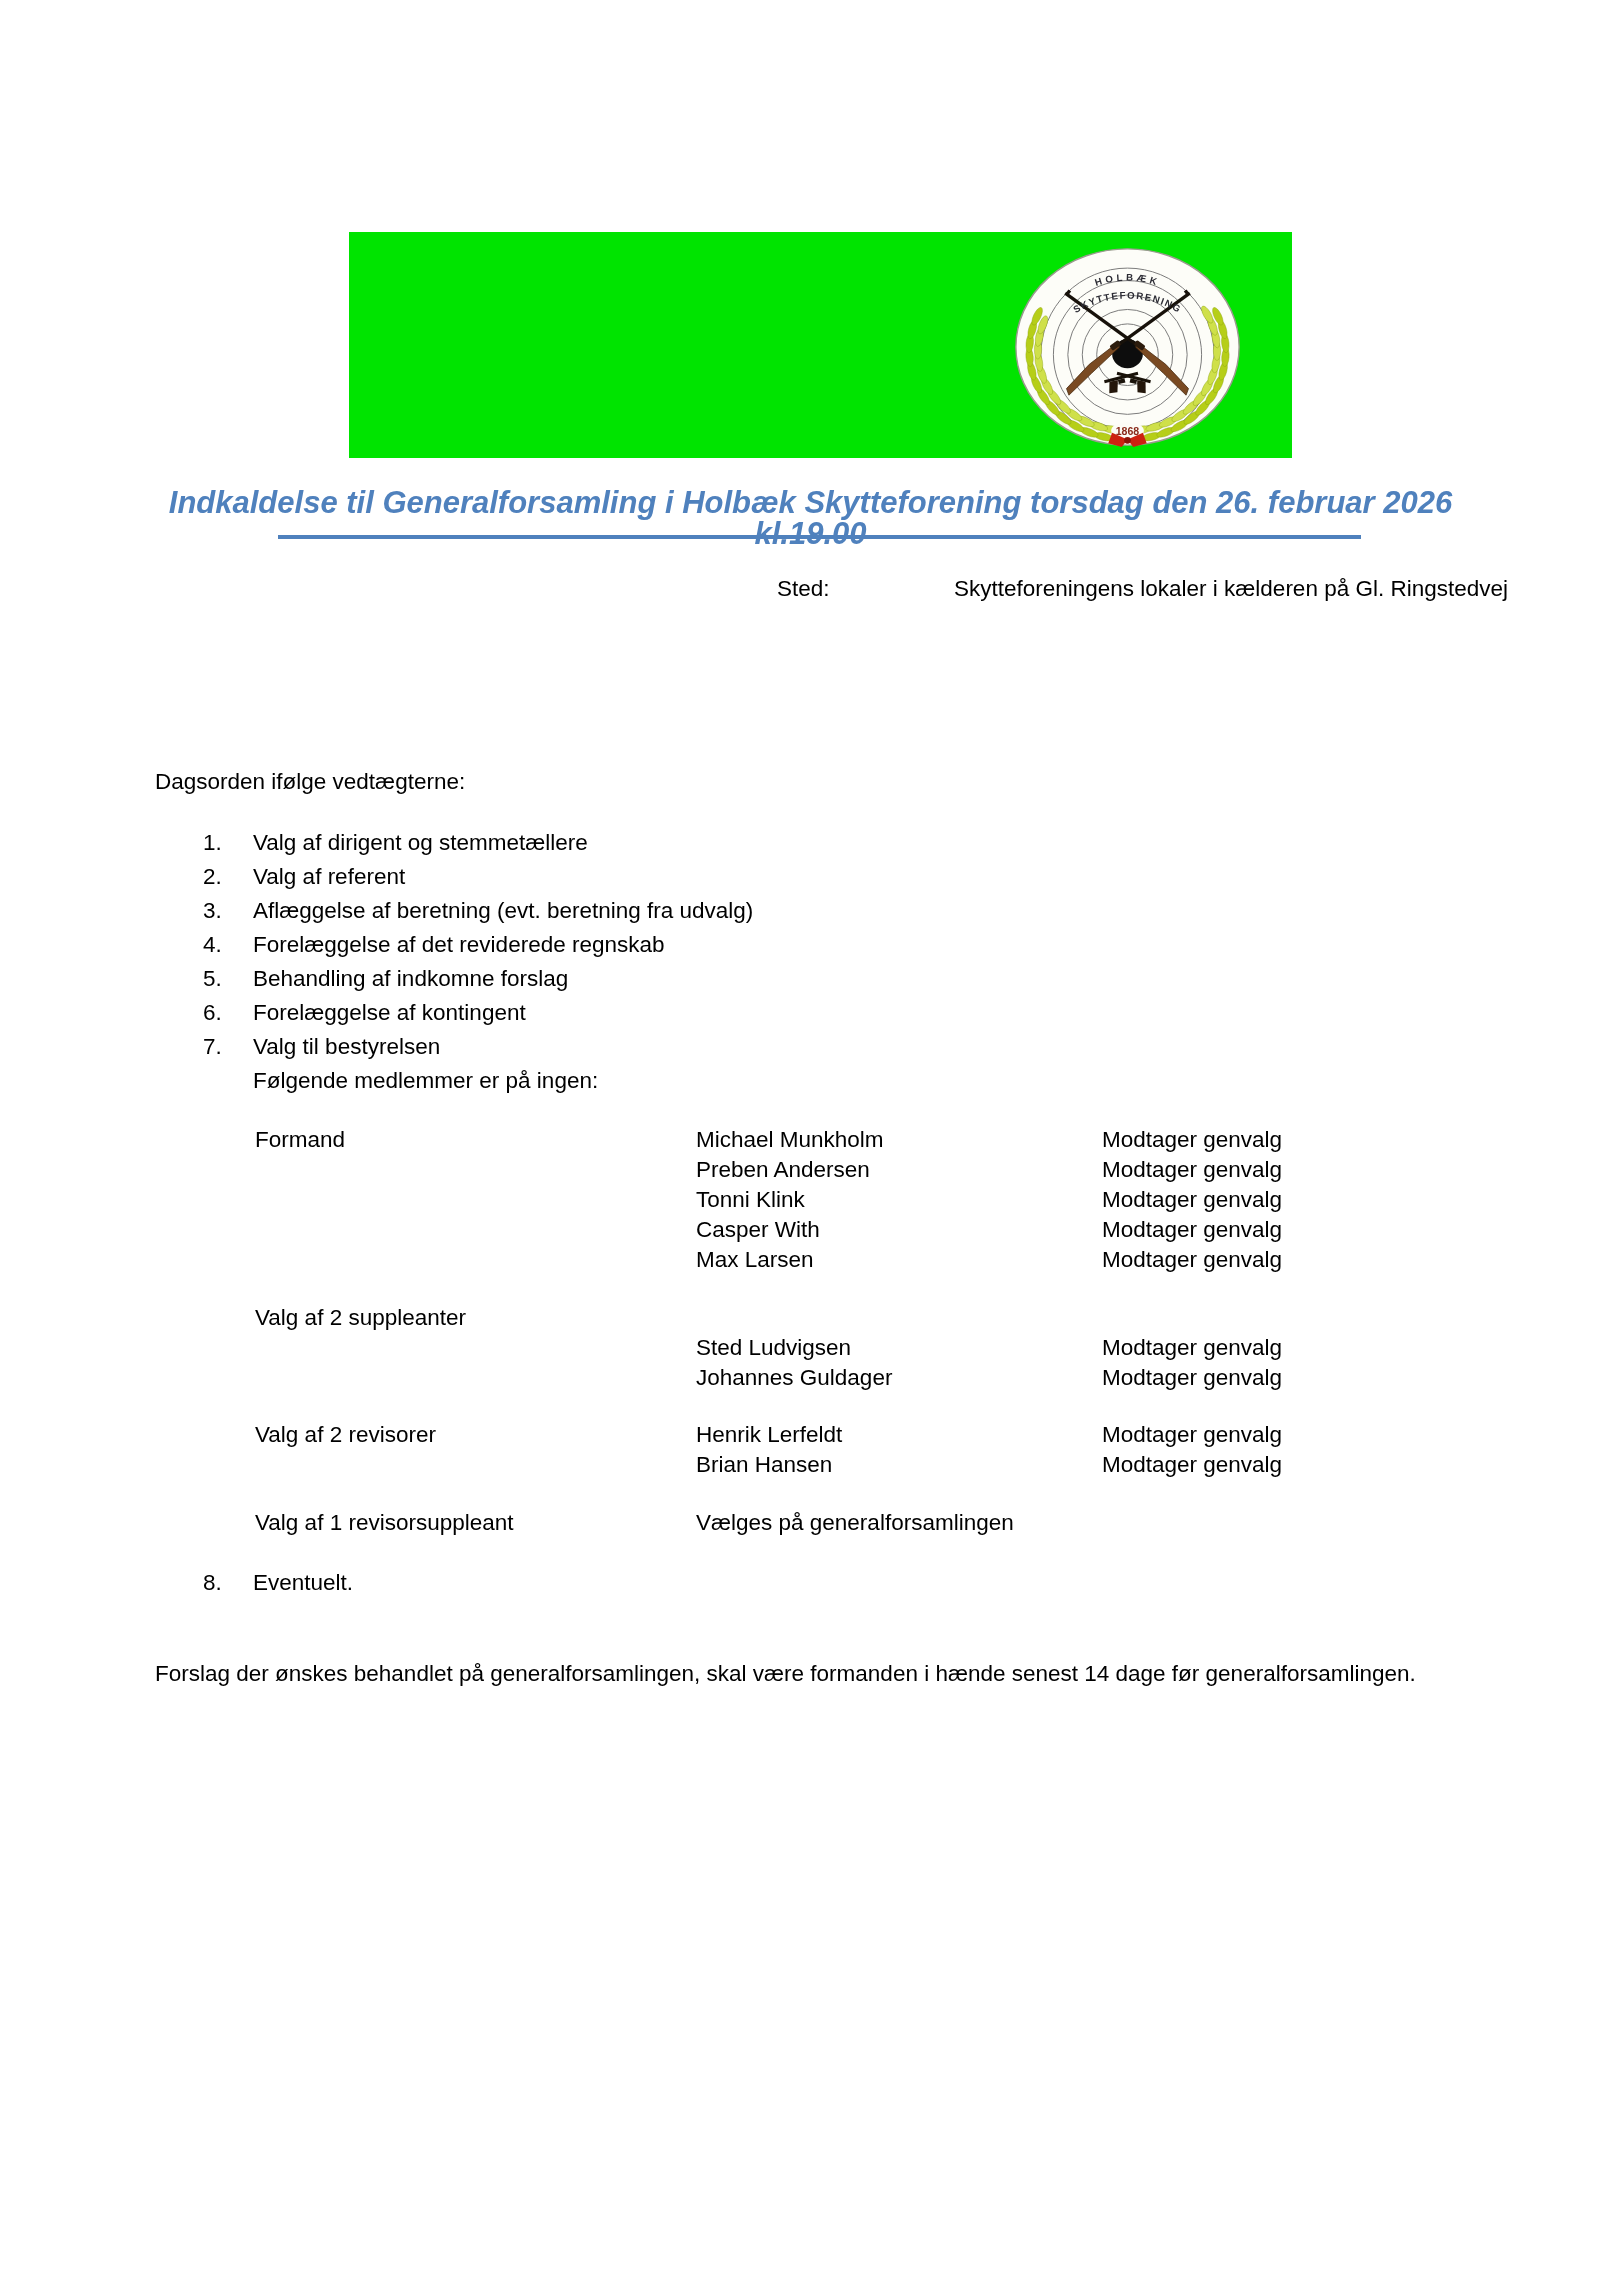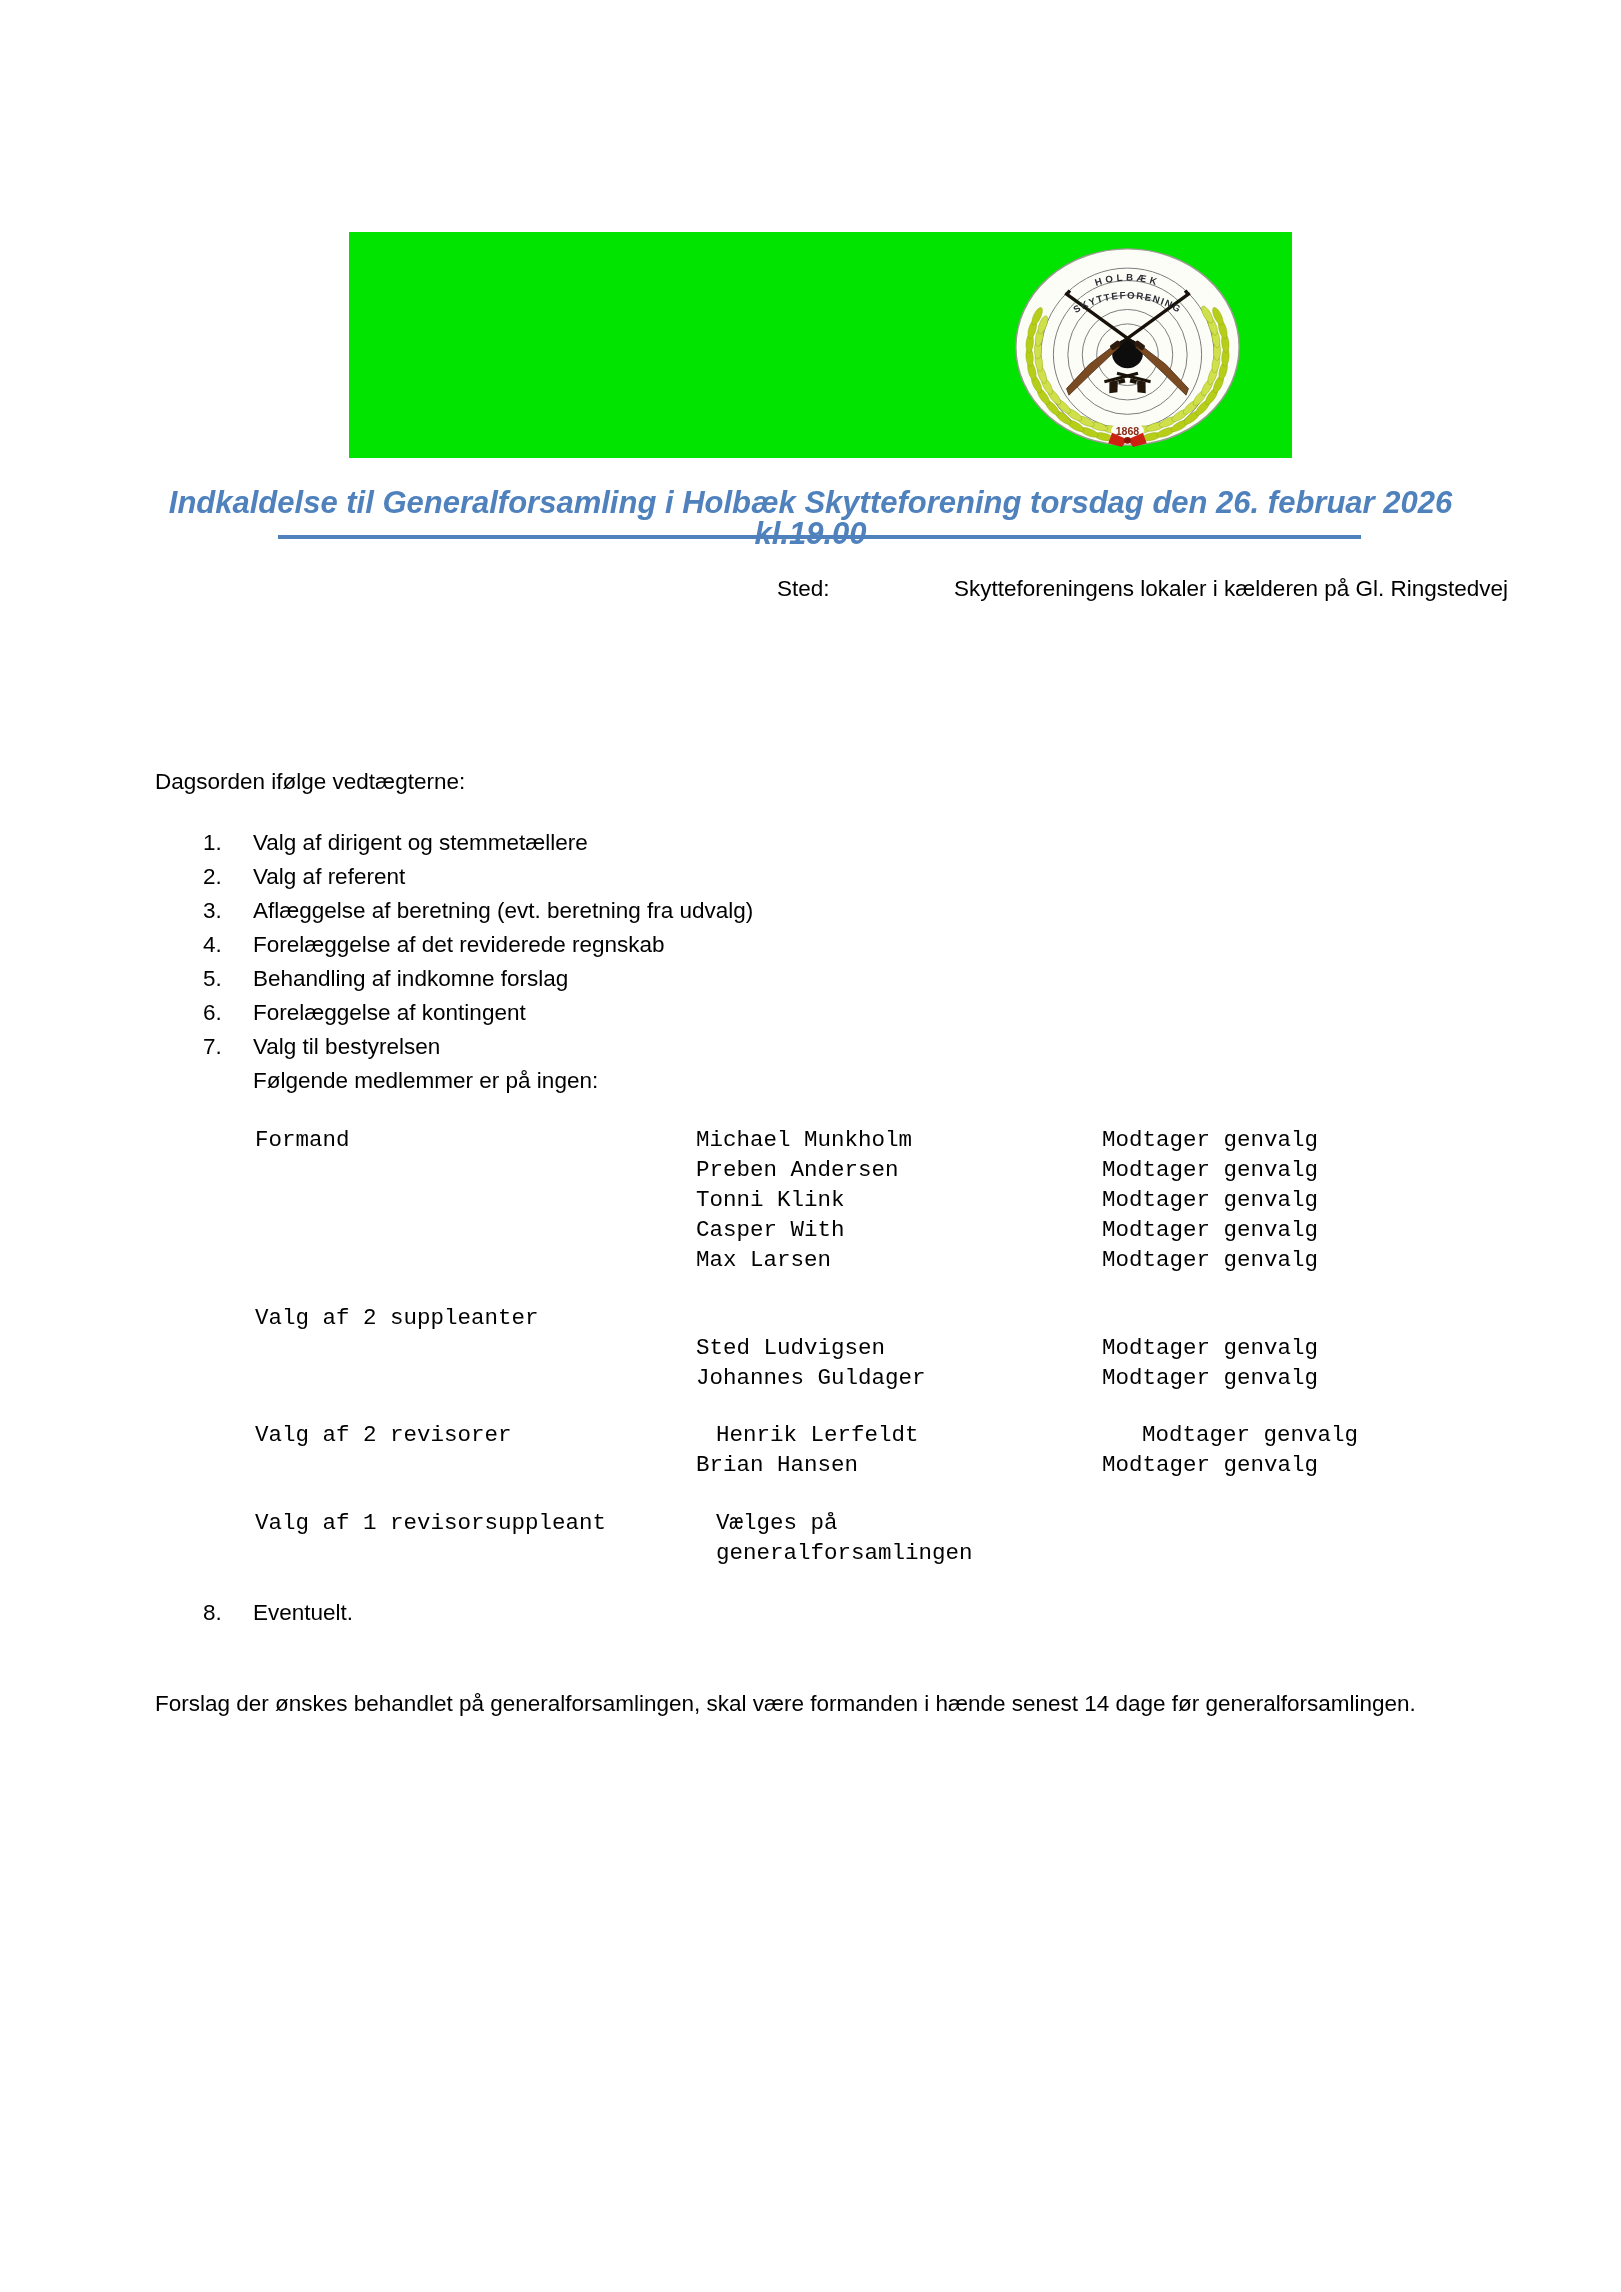--- a/index.html
+++ b/index.html
@@ -30,23 +30,23 @@
   .sted-row { display: flex; line-height: 31px; justify-content: flex-end; }
   .sted-label { width: 177px; }
 
   .agenda-heading { margin-top: 162px; line-height: 31px; }
   .agenda-list { margin-top: 29px; }
   .agenda-item .row { display: flex; line-height: 34px; }
   .agenda-item .num { margin-left: 48px; width: 50px; }
   .agenda-item .sub { margin-left: 98px; line-height: 34px; }
   .agenda-item .sub:empty { display: none; }
 
-  .elections { margin-top: 27.4px; font-family: Liberation Mono, monospace; }
+  .elections { margin-top: 27.4px; }
   .el-row { display: flex; line-height: 30px; padding-left: 100px; }
-  .el-row.gap { margin-top: 27.4px; gap: 20px; }
+  .el-row.gap { margin-top: 27.4px; }
   .el-role { width: 441px; }
   .el-name { width: 363px; }
   .el-status { flex: 1; margin-left: 43px; }
 
   .final-item { margin-top: 28px; }
 
   .proposal { margin-top: 58px; line-height: 31px; }
   .closing { margin-top: 29px; }
   .closing-line { line-height: 30px; }
 </style>

